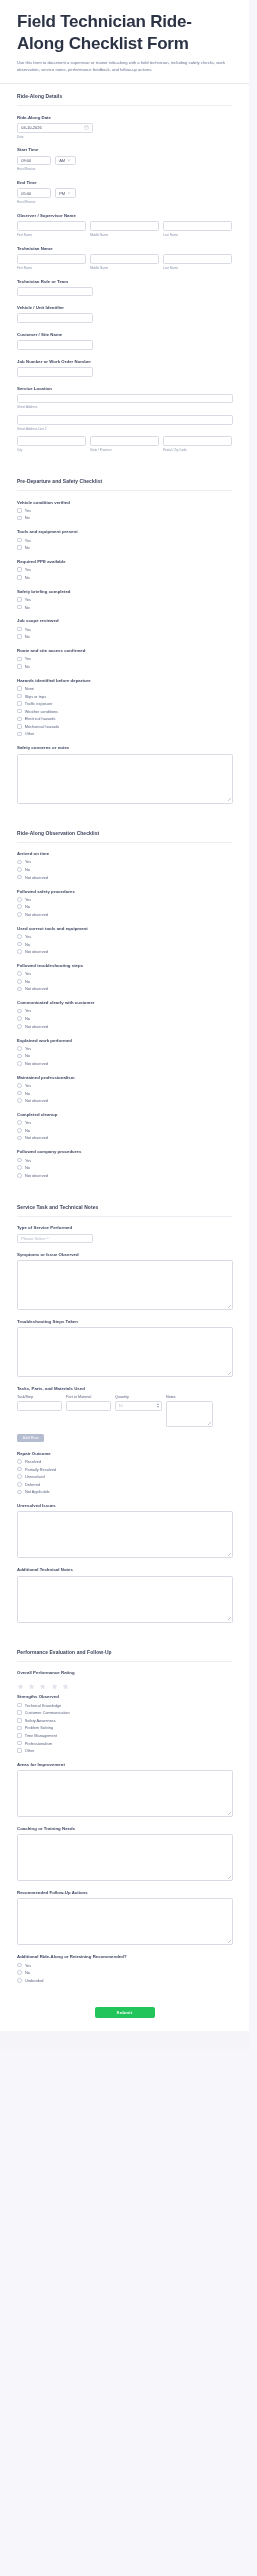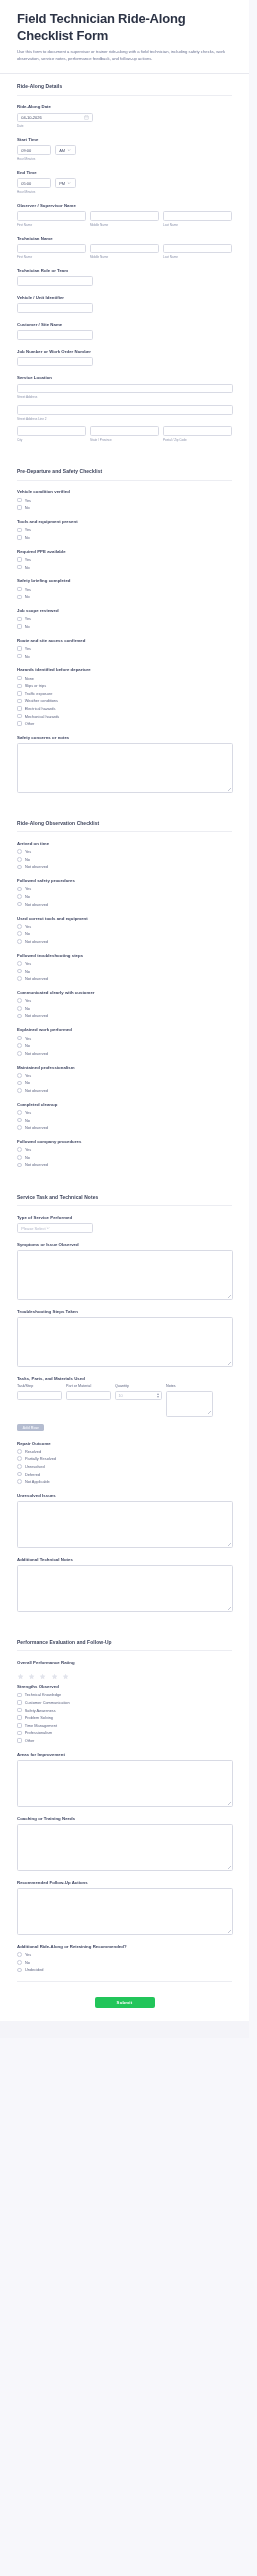--- a/index.html
+++ b/index.html
@@ -7,21 +7,21 @@
   body {
     width: 249px;
     background: #f7f7fb;
     font-family: "Liberation Sans", sans-serif;
     color: #37405a;
     -webkit-font-smoothing: antialiased;
   }
   .page { width:249px; background:#ffffff; padding-bottom: 0; }
   .header { padding: 11.3px 17px 9.7px 17px; }
   .form-title {
-    font-size: 13px; line-height: 1.28; font-weight: bold;
+    font-size: 17px; line-height: 1.28; font-weight: bold;
     color: #2c3345; margin: 0 0 4.8px 0; letter-spacing: -0.2px;
   }
   .form-subtitle { font-size: 4.2px; line-height: 1.65; color: #6b7392; margin:0; max-width: 216px; }
   .divider { height:0.8px; background:#e8e9ef; margin:0 0 0 0; }
 
   .section { padding: 0 17px; }
   .section-title {
     font-size: 4.9px; font-weight: bold; color:#3a4159;
     padding: 10.5px 0 5.6px 0; letter-spacing:0.1px;
   }

